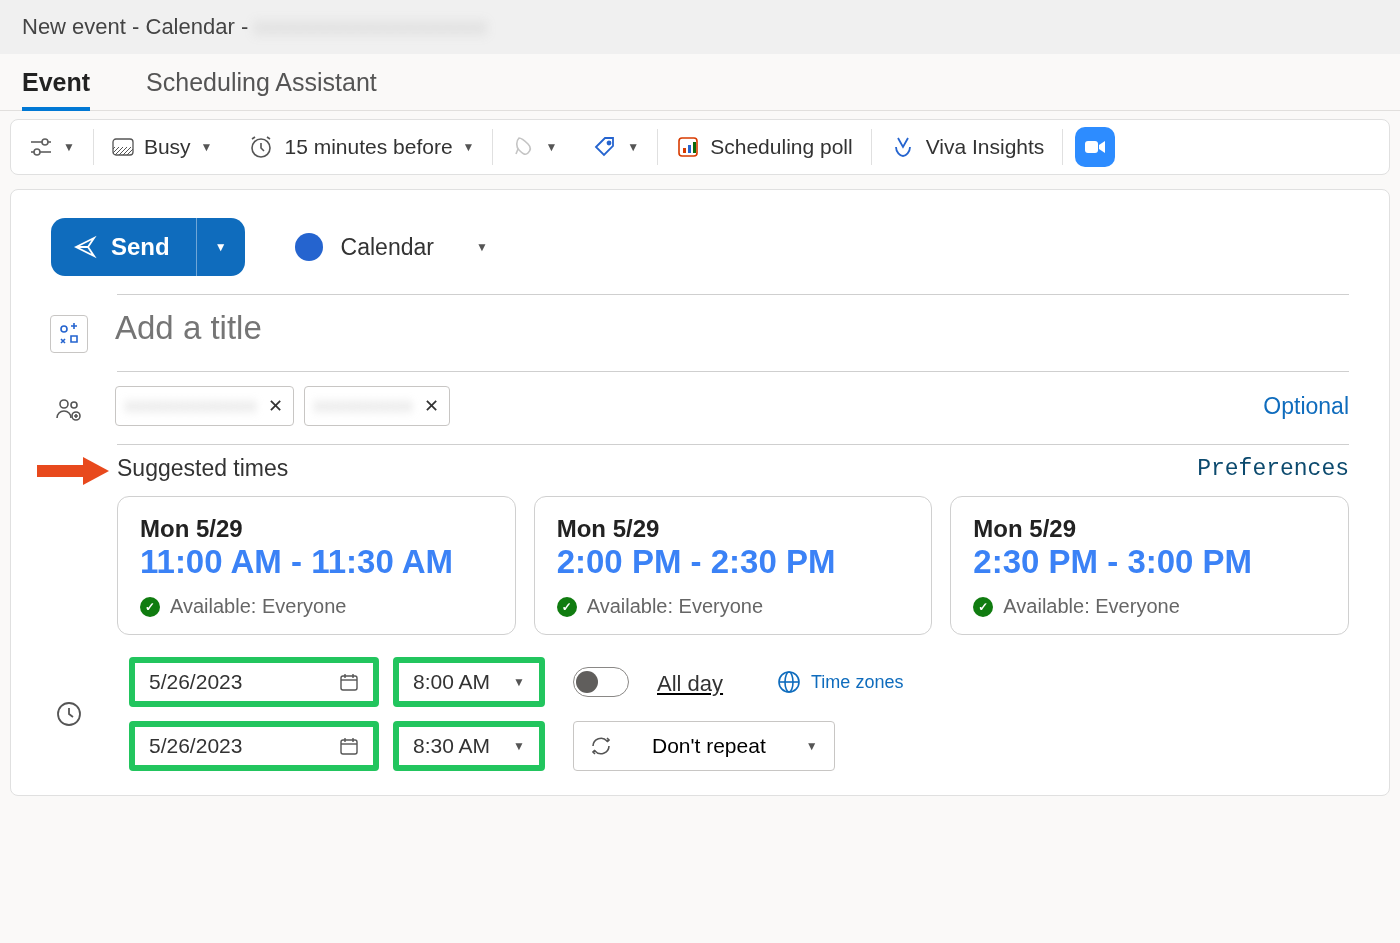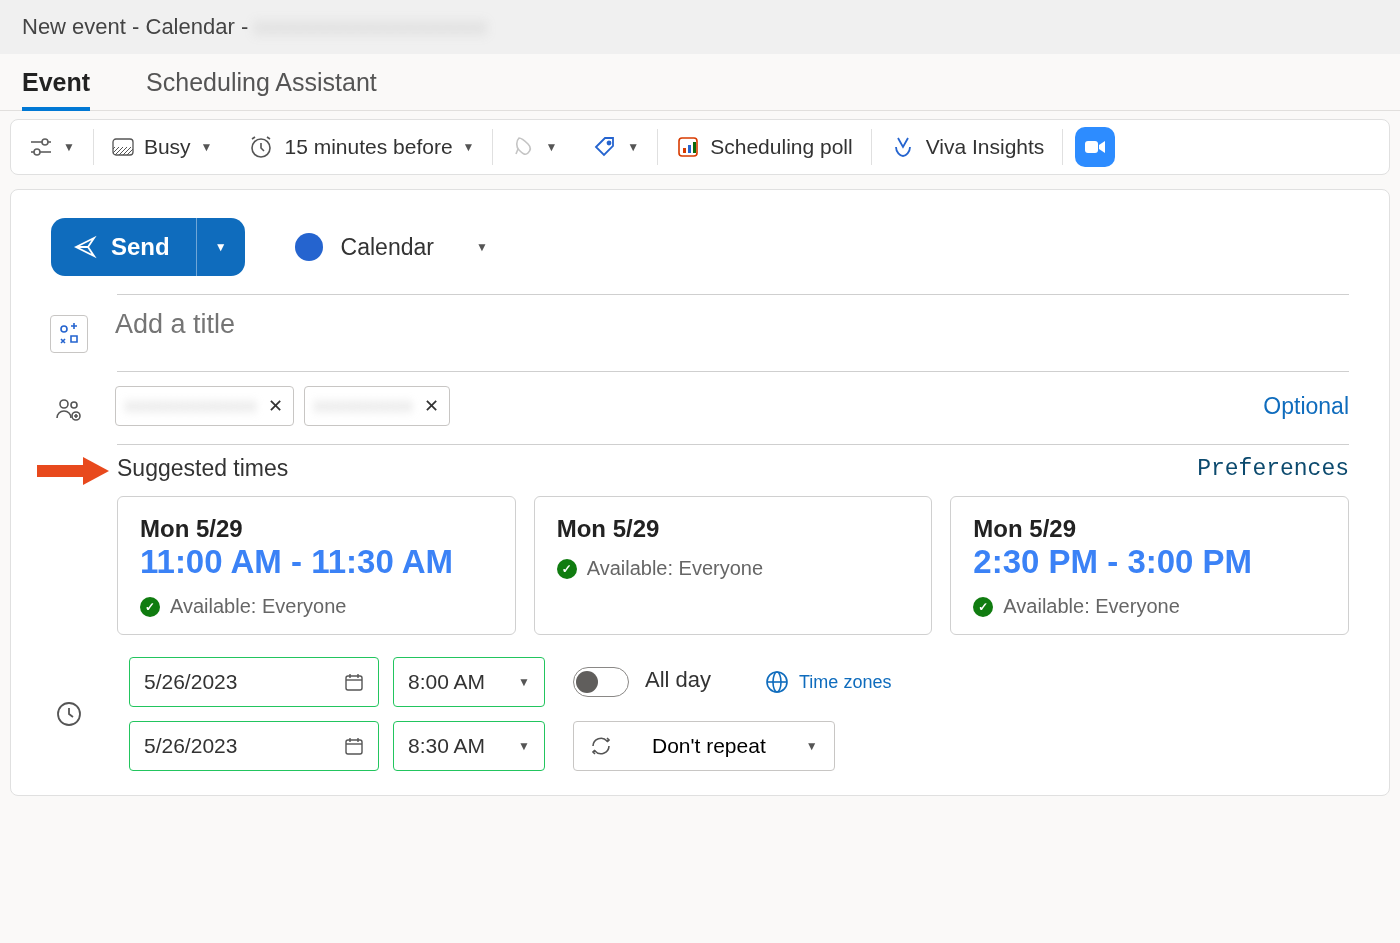--- a/index.html
+++ b/index.html
@@ -25,45 +25,45 @@
 .send-row { display: flex; align-items: center; gap: 50px; padding: 28px 40px 18px; }
 .send-btn { display: flex; align-items: center; background: #0f6cbd; color: #fff; border-radius: 14px; height: 58px; overflow: hidden; cursor: pointer; }
 .send-main { display: flex; align-items: center; gap: 14px; padding: 0 26px 0 22px; font-size: 24px; font-weight: 600; }
 .send-caret { border-left: 1px solid rgba(255,255,255,0.4); padding: 0 18px; display: flex; align-items: center; height: 100%; }
 .cal-picker { display: flex; align-items: center; gap: 18px; font-size: 23px; color: #333; cursor: pointer; }
 .cal-dot { width: 28px; height: 28px; border-radius: 50%; background: #2564cf; }
 
 .field-row { display: flex; align-items: flex-start; gap: 28px; padding: 10px 40px; }
 .field-icon { width: 36px; display: flex; justify-content: center; padding-top: 6px; }
 .field-content { flex: 1; }
-.title-input { font-size: 27px; color: #767676; border: none; outline: none; width: 100%; background: transparent; }
+.title-input { font-size: 33px; color: #767676; border: none; outline: none; width: 100%; background: transparent; }
 .underline { border-bottom: 1px solid #cfcfcf; margin: 8px 40px 4px 106px; }
 
 .attendee-chip { display: inline-flex; align-items: center; border: 1px solid #c8c6c4; border-radius: 4px; height: 40px; padding: 0 10px; margin-right: 10px; gap: 10px; cursor: pointer; background: #fff; }
 .chip-txt { filter: blur(5px); color: #aaa; letter-spacing: 3px; }
 .chip-x { font-size: 18px; color: #333; cursor: pointer; }
 .optional-link { font-size: 23px; color: #0f6cbd; cursor: pointer; margin-left: auto; }
 
 .arrow-annot { position: absolute; left: 26px; top: 50%; transform: translateY(-50%); }
 .sugg-header { display: flex; align-items: center; padding: 6px 40px 14px 106px; position: relative; }
 .sugg-title { font-size: 23px; color: #333; }
 .pref-link { margin-left: auto; font-size: 23px; color: #0c4a6e; cursor: pointer; font-family: Liberation Mono, monospace; }
 
 .sugg-cards { display: flex; gap: 18px; padding: 0 40px 18px 106px; }
-.sugg-card { flex: 1; border: 1px solid #d0d0d0; border-radius: 6px; padding: 18px 22px 16px; cursor: pointer; background: #fff; }
+.sugg-card { flex: 1; border: 1px solid #d0d0d0; border-radius: 12px; padding: 18px 22px 16px; cursor: pointer; background: #fff; }
 .sugg-date { font-size: 24px; font-weight: 700; color: #222; }
 .sugg-time { font-size: 33px; font-weight: 700; color: #3b82f6; margin-top: 0; }
 .sugg-avail { display: flex; align-items: center; gap: 10px; margin-top: 14px; font-size: 20px; color: #666; }
 .check-circle { width: 20px; height: 20px; border-radius: 50%; background: #107c10; display: inline-flex; align-items: center; justify-content: center; color: #fff; font-size: 12px; font-weight: bold; }
 
 .dt-row { display: flex; align-items: center; gap: 14px; padding: 4px 40px 4px 40px; }
 .dt-icon { width: 36px; display: flex; justify-content: center; }
 .dt-stack { display: flex; flex-direction: column; gap: 14px; }
 .dt-line { display: flex; gap: 14px; align-items: center; }
-.dt-field { display: flex; align-items: center; justify-content: space-between; border: 1px solid #22c55e; border-radius: 4px; height: 50px; padding: 0 14px; font-size: 21px; color: #333; background: #fff; cursor: pointer; }
+.dt-field { display: flex; align-items: center; justify-content: space-between; border: 6px solid #22c55e; border-radius: 4px; height: 50px; padding: 0 14px; font-size: 21px; color: #333; background: #fff; cursor: pointer; }
 .dt-date { width: 250px; }
 .dt-time { width: 152px; }
 .toggle { width: 56px; height: 30px; border-radius: 15px; border: 1px solid #8a8886; display: inline-flex; align-items: center; padding: 2px; cursor: pointer; background: #fff; }
 .toggle-thumb { width: 22px; height: 22px; border-radius: 50%; background: #605e5c; }
 .allday-lbl { font-size: 22px; color: #333; }
 .tz-link { display: flex; align-items: center; gap: 10px; color: #0f6cbd; font-size: 18px; cursor: pointer; }
 .repeat-field { display: flex; align-items: center; gap: 14px; border: 1px solid #c8c6c4; border-radius: 4px; height: 50px; padding: 0 16px; font-size: 21px; cursor: pointer; background: #fff; }
 
 .zoom-icon { width: 40px; height: 40px; border-radius: 10px; background: #2d8cff; display: flex; align-items: center; justify-content: center; color: #fff; }
 </style>
@@ -269,20 +269,21 @@
     <div class="sugg-card">
       <div class="sugg-date">Mon 5/29</div>
       <div class="sugg-time">11:00 AM - 11:30 AM</div>
       <div class="sugg-avail">
         <span class="check-circle">✓</span>
         <span>Available: Everyone</span>
       </div>
     </div>
     <div class="sugg-card">
       <div class="sugg-date">Mon 5/29</div>
+      <div class="sugg-time">2:00 PM - 2:30 PM</div>
       <div class="sugg-avail">
         <span class="check-circle">✓</span>
         <span>Available: Everyone</span>
       </div>
     </div>
     <div class="sugg-card">
       <div class="sugg-date">Mon 5/29</div>
       <div class="sugg-time">2:30 PM - 3:00 PM</div>
       <div class="sugg-avail">
         <span class="check-circle">✓</span>
@@ -310,21 +311,21 @@
                 <line x1="2" y1="8" x2="18" y2="8"></line>
                 <line x1="6" y1="2" x2="6" y2="6"></line>
                 <line x1="14" y1="2" x2="14" y2="6"></line>
               </svg>
           </span>
         </div>
         <div class="dt-field dt-time">
           <span>8:00 AM</span>
           <span class="chev">▼</span>
         </div>
-        <div style="display:flex;align-items:flex-start;gap:16px;margin-left:14px;">
+        <div style="display:flex;align-items:flex-end;gap:28px;margin-left:14px;text-decoration:underline;">
           <span class="toggle">
               <span class="toggle-thumb"></span>
             </span>
           <span class="allday-lbl">All day</span>
         </div>
         <div class="tz-link" style="margin-left:40px;">
           <span class="icon">
             <svg width="24" height="24" viewBox="0 0 24 24" fill="none" stroke="#0f6cbd" stroke-width="1.6">
                 <circle cx="12" cy="12" r="10"></circle>
                 <ellipse cx="12" cy="12" rx="4" ry="10"></ellipse>

